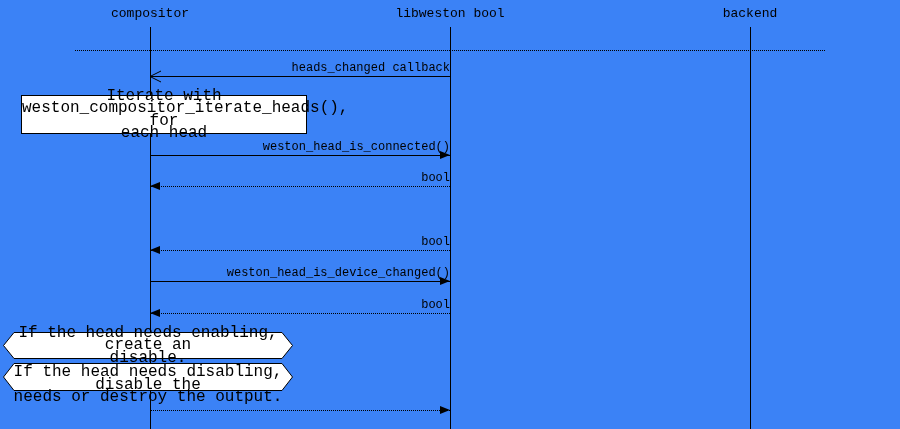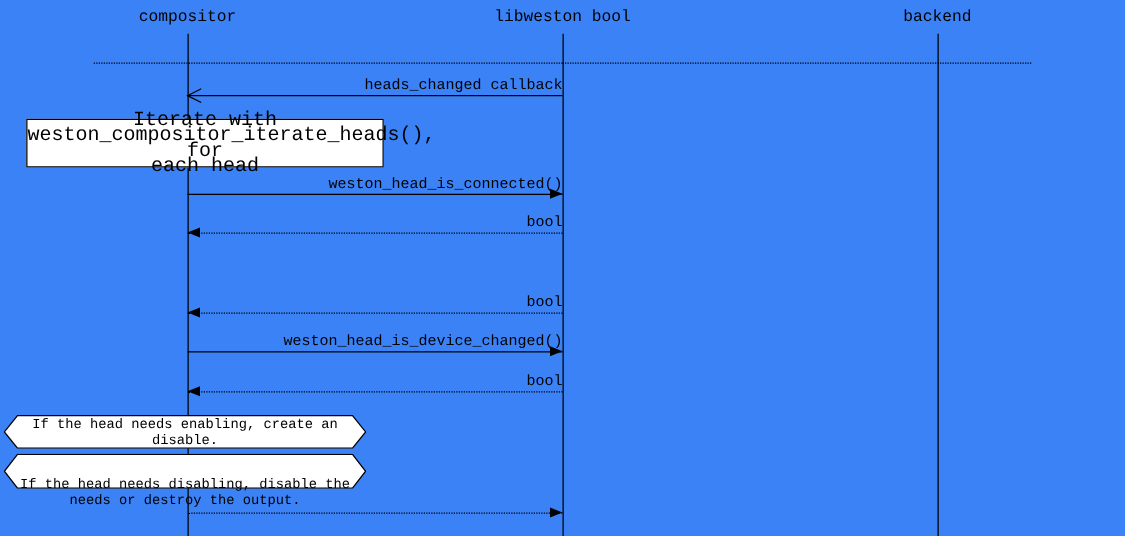--- a/index.html
+++ b/index.html
@@ -46,22 +46,22 @@
   .notebox{
     position:absolute;left:7px;top:95px;width:284px;height:37px;
     border:1px solid #000;background:#fff;
     display:flex;flex-direction:column;justify-content:center;
     text-align:center;font-size:16px;line-height:12.5px;margin-left:14px;
   }
   .hexnote{position:absolute;left:3px;width:290px;}
   .hexnote svg{position:absolute;left:0;top:0;}
   .hexnote .hextext{
     position:absolute;inset:0;
-    display:flex;flex-direction:column;justify-content:flex-end;
-    text-align:center;font-size:11px;line-height:12.5px;
+    display:flex;flex-direction:column;justify-content:center;
+    text-align:center;font-size:16px;line-height:12.5px;
   }
 </style>
 </head>
 <body>
 
 <div class="diagram">
 
   <div class="ll-line" style="left:150px"></div>
   <div class="ll-line" style="left:450px"></div>
   <div class="ll-line" style="left:750px"></div>

